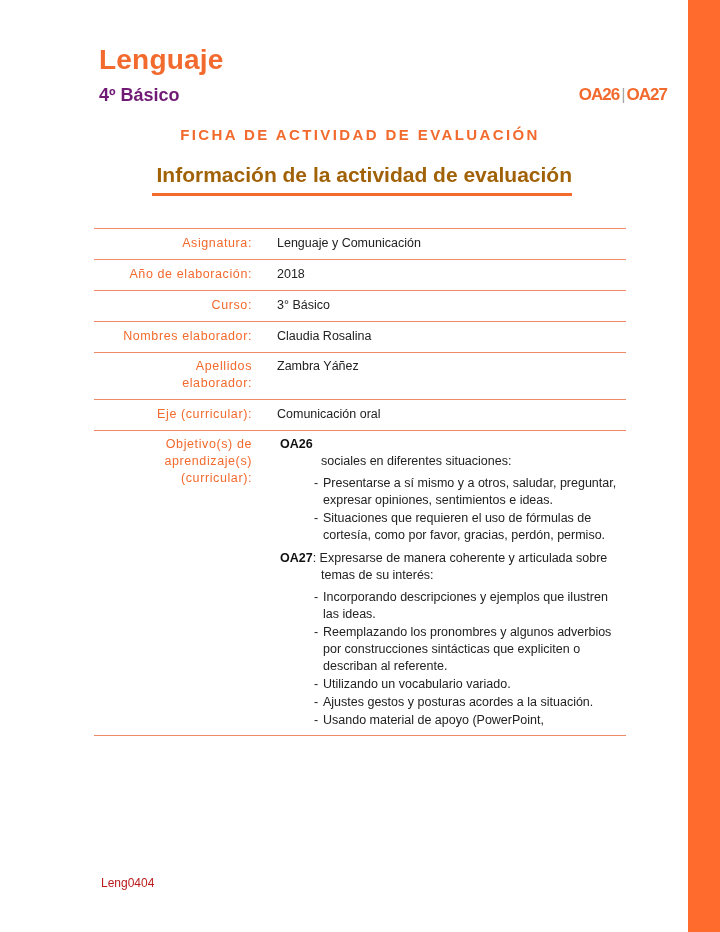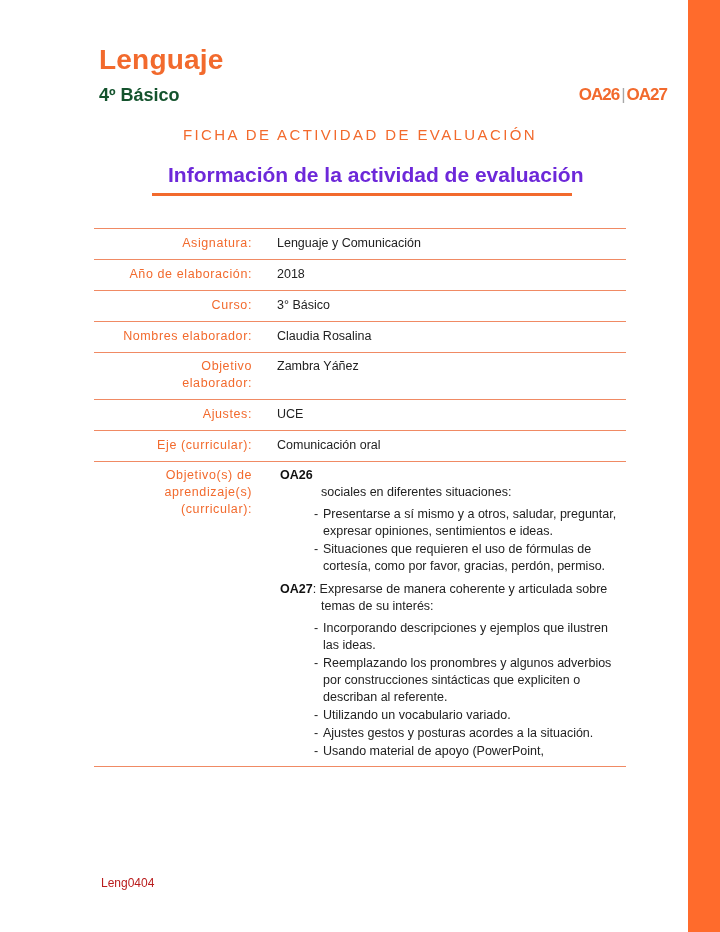--- a/index.html
+++ b/index.html
@@ -12,34 +12,34 @@
     .side-bar {
       position: absolute; left: 688px; top: 0; width: 32px; height: 932px;
       background: #ff6b2c;
     }
     .subject-title {
       position: absolute; left: 99px; top: 44px;
       font-size: 28px; font-weight: bold; color: #f26a2d; letter-spacing: 0.2px;
     }
     .grade-title {
       position: absolute; left: 99px; top: 85px;
-      font-size: 18px; font-weight: bold; color: #14532d;
+      font-size: 18px; font-weight: bold; color: #701a75;
     }
     .oa-codes {
       position: absolute; right: 53px; top: 85px;
       font-size: 17px; font-weight: bold; color: #f26a2d; letter-spacing: -1px;
     }
     .oa-codes .sep { color: #a8a8a8; font-weight: normal; margin: 0 2px; }
     .sheet-type {
       position: absolute; left: 0; width: 720px; top: 126px; text-align: center;
-      font-size: 15px; letter-spacing: 2.4px; color: #f26a2d; font-weight: normal;
+      font-size: 15px; letter-spacing: 2.4px; color: #f26a2d; font-weight: bold;
     }
     .section-title {
-      position: absolute; left: 152px; width: 420px; top: 163px; text-align: left;
-      font-size: 21px; font-weight: bold; color: #6d28d9; margin-left: 16px;
+      position: absolute; left: 152px; width: 420px; top: 163px; text-align: right;
+      font-size: 21px; font-weight: bold; color: #a16207;
     }
     .section-underline {
       position: absolute; left: 152px; top: 193px; width: 420px; height: 3px;
       background: #f26a2d;
     }
     .info-table {
       position: absolute; left: 94px; top: 228px; width: 532px;
       border-top: 1.5px solid #f08a64;
     }
     .row {
@@ -98,26 +98,22 @@
   </div>
   <div class="row">
     <div class="label">Curso:</div>
     <div class="value">3° Básico</div>
   </div>
   <div class="row">
     <div class="label">Nombres elaborador:</div>
     <div class="value">Claudia Rosalina</div>
   </div>
   <div class="row tall">
-    <div class="label" style="padding-left:60px;box-sizing:border-box;">Objetivo elaborador:</div>
+    <div class="label" style="padding-left:60px;box-sizing:border-box;">Apellidos elaborador:</div>
     <div class="value">Zambra Yáñez</div>
-  </div>
-  <div class="row">
-    <div class="label">Ajustes:</div>
-    <div class="value">UCE</div>
   </div>
   <div class="row">
     <div class="label">Eje (curricular):</div>
     <div class="value">Comunicación oral</div>
   </div>
   <div class="row tall">
     <div class="label" style="padding-left:50px;box-sizing:border-box;">Objetivo(s) de aprendizaje(s) (curricular):</div>
     <div class="value objectives">
       <div class="oa-block">
         <div class="oa-head">

